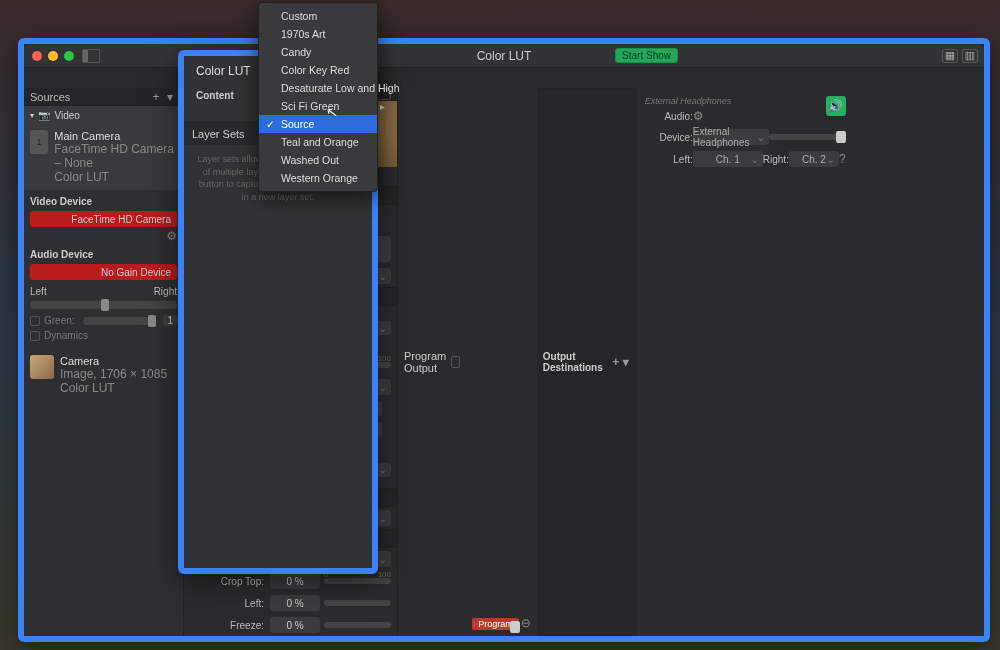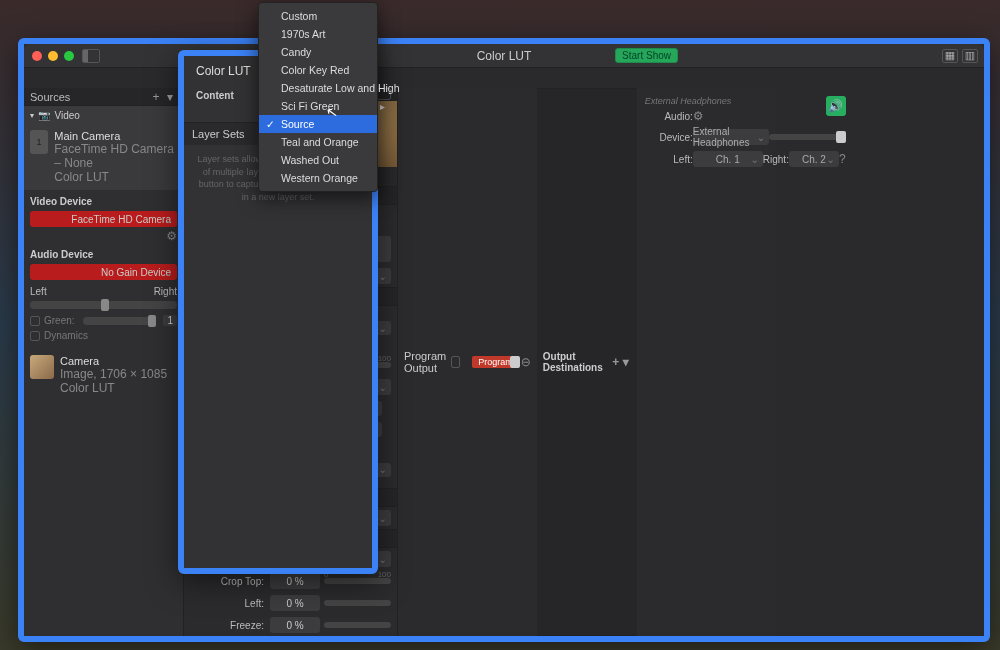--- a/index.html
+++ b/index.html
@@ -67,21 +67,21 @@
 .switch::after{content:""; position:absolute; width:10px; height:10px; background:#ccc; border-radius:50%; top:1px; left:1px;}
 .action-pill{ background:#3c3c3e; font-size:10px; color:#aaa; padding:2px 8px; border-radius:3px;}
 .checker { width:62px; height:40px; margin:4px 6px; background: repeating-conic-gradient(#3a3a3c 0 25%, #303032 0 50%) 0 0/12px 12px; border-radius:2px;}
 
 
 .right-panel { width: 378px; background: #2b2b2d; display:flex; }
 .prog-head { display:flex; align-items:center; padding:4px 6px; color:#ccc; font-size:11px; }
 .popout { margin-left:auto; width:14px; height:12px; border:1px solid #555; border-radius:2px; }
 .program-view { height: 304px; background: linear-gradient(120deg, #e0c89a, #9a7a50); position:relative; margin:0; }
 .program-view .ov { position:absolute; inset:0; background: radial-gradient(ellipse at 45% 40%, rgba(0,0,0,0) 25%, rgba(0,0,0,.25) 100%);}
-.prog-ctrl { display:flex; align-items:center; gap:1px; padding:6px;}
+.prog-ctrl { display:flex; align-items:flex-end; gap:1px; padding:6px;}
 .prog-tag { background:#c0392b; color:#fff; font-size:9px; padding:1px 6px; border-radius:2px;}
 .long-slider { flex:1; height:6px; background:#444; border-radius:3px; position:relative;}
 .long-slider .knob{position:absolute; right:0; top:-3px; width:10px; height:12px; background:#ccc; border-radius:2px;}
 .dest-head{ display:flex; align-items:center; padding:3px 6px; background:#262628; color:#ccc; font-size:10px; font-weight:600; border-top:1px solid #222; border-bottom:1px solid #222;}
 .audio-mon { padding:8px; }
 .audio-title{ color:#ddd; font-weight:600; font-size:11px;}
 .audio-sub{ color:#777; font-size:9px; font-style:italic;}
 .speaker-badge{ float:right; width:20px; height:20px; background:#27ae60; border-radius:3px; display:flex; align-items:center; justify-content:center; color:#fff; font-size:12px;}
 .check-row{ display:flex; gap:12px; padding:6px 0; font-size:10px; color:#bbb;}
 .check-row .cb{ width:10px; height:10px; border:1px solid #555; border-radius:2px; display:inline-block; margin-right:4px; vertical-align:middle;}

